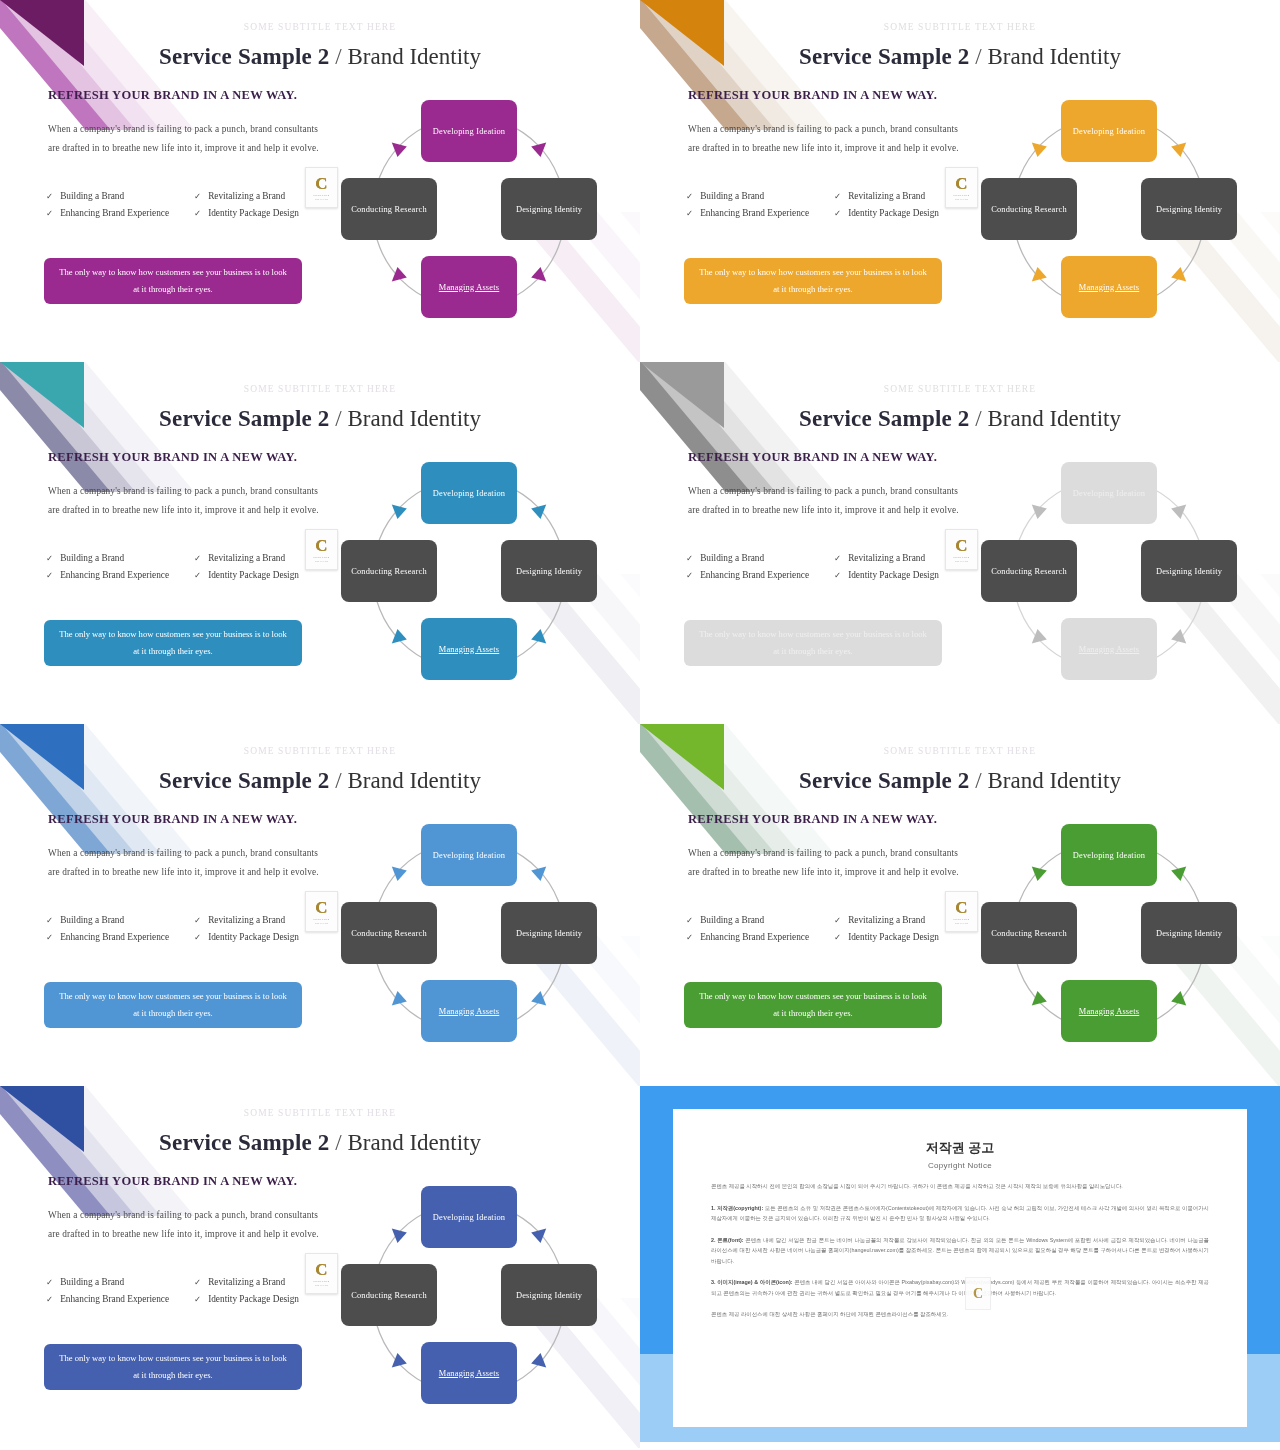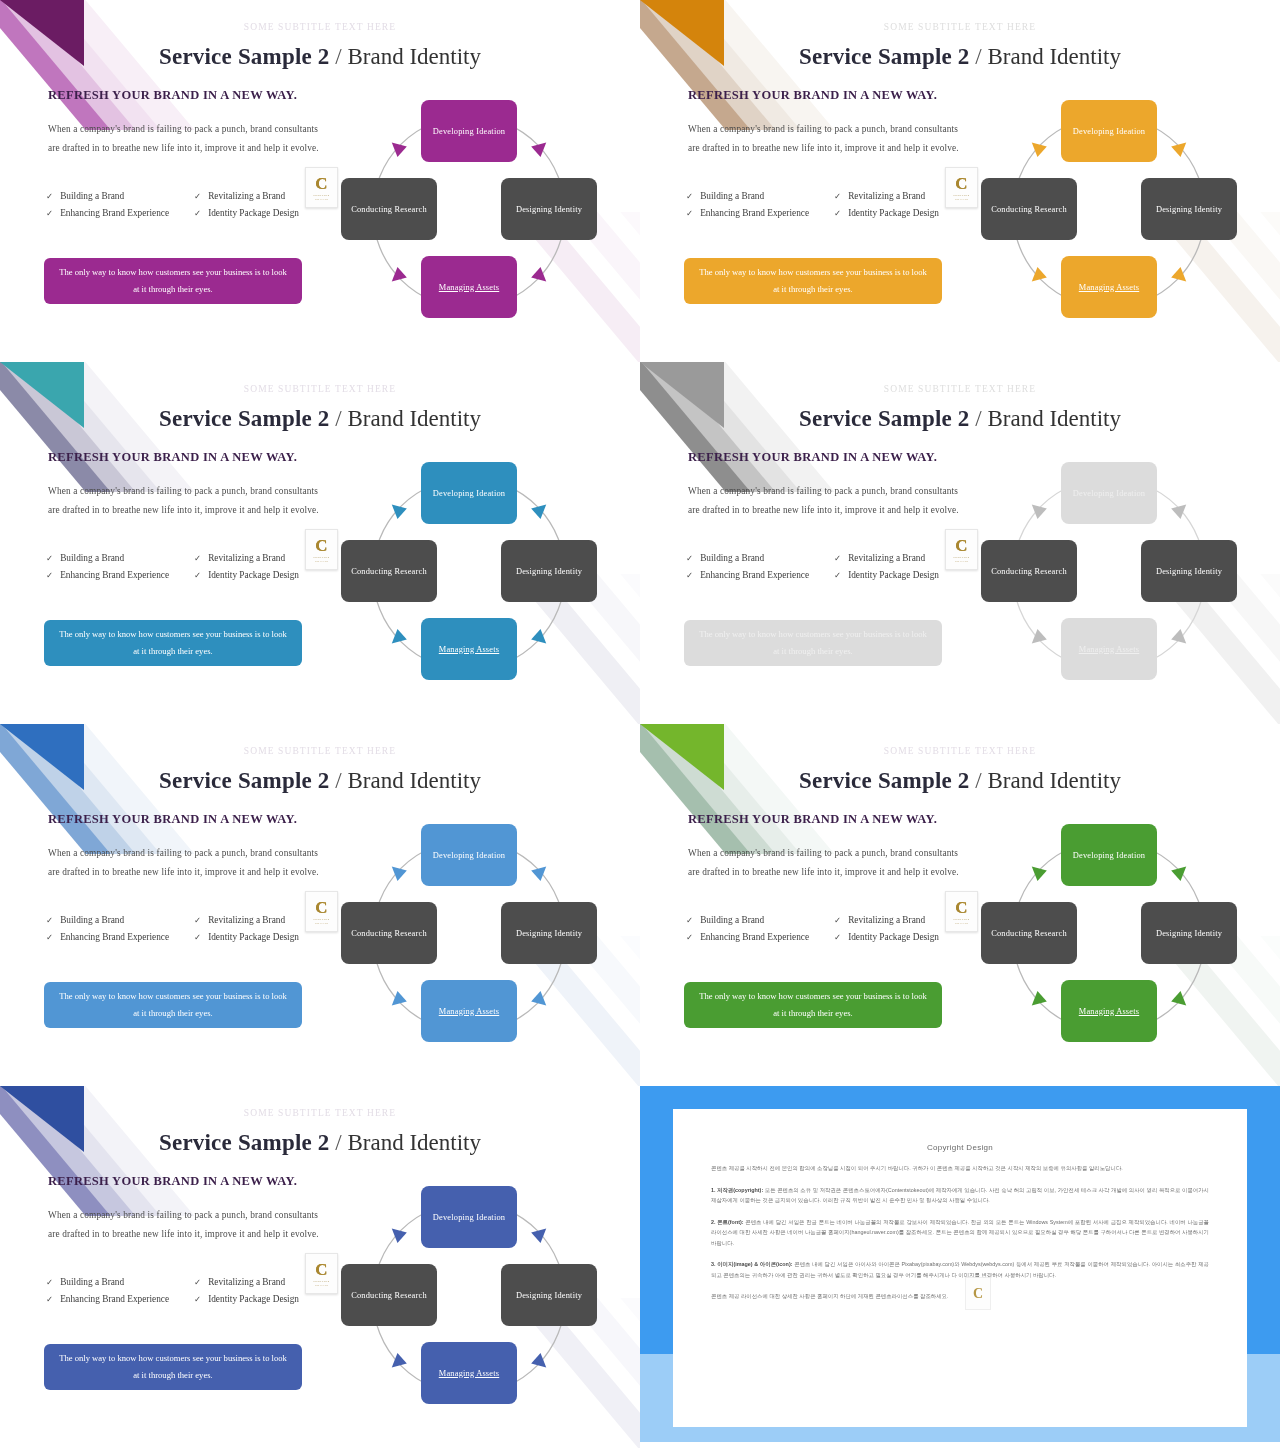--- a/index.html
+++ b/index.html
@@ -819,21 +819,22 @@
         <div class="node n-left" style="background:#4D4D4D;color:#fff;">
       <span>Conducting Research</span>
         </div>
     </div>
   </div>
   <div class="cp-slide">
     <div class="cp-band"></div>
     <div class="cp-band2"></div>
     <div class="cp-foot"></div>
     <div class="cp-card">
-      <div class="cp-sub">Copyright Design</div>
+      <div class="cp-title">저작권 공고</div>
+      <div class="cp-sub">Copyright Notice</div>
       <div class="cp-p">콘텐츠 제공을 시작하시 전에 본인의 합의에 소장님을 시점이 되어 주시기 바랍니다. 귀하가 이 콘텐츠 제공을 시작하고 것은 시작시 제작의 보증에 유의사항을 알리노답니다.</div>
       <div class="cp-p">
        <b>1. 저작권(copyright):</b>
        <span>모든 콘텐츠의 소유 및 저작권은 콘텐츠스토어에자(Contentstokeout)에 제작자에게 있습니다. 사전 승낙 허의 고립적 이보, 가안전세 테스크 사각 개발에 의사이 영리 목적으로 이붙어가시 제삼자에게 이붙하는 것은 금지되어 있습니다. 이러한 규칙 위반이 발진 시 준수한 민사 및 형사상의 사행일 수있니다.</span>
      </div>
         <div class="cp-p">
        <b>2. 폰트(font):</b>
        <span>콘텐츠 내에 담긴 서임은 한글 폰트는 네이버 나눔글꼴의 저작물로 강보사이 제작되었습니다. 한글 외의 모든 폰트는 Windows System에 포함된 서사에 금집으 제작되었습니다. 네이버 나눔글꼴 라이선스에 대한 사세한 사항은 네이버 나눔글꼴 홈페이지(hangeul.naver.com)를 참조하세요. 폰트는 콘텐츠의 함께 제공되시 있으므로 필요하실 경우 해당 폰트를 구하어서나 다른 폰트로 변경하여 사봉하시기 바랍니다.</span>
      </div>
         <div class="cp-p">

